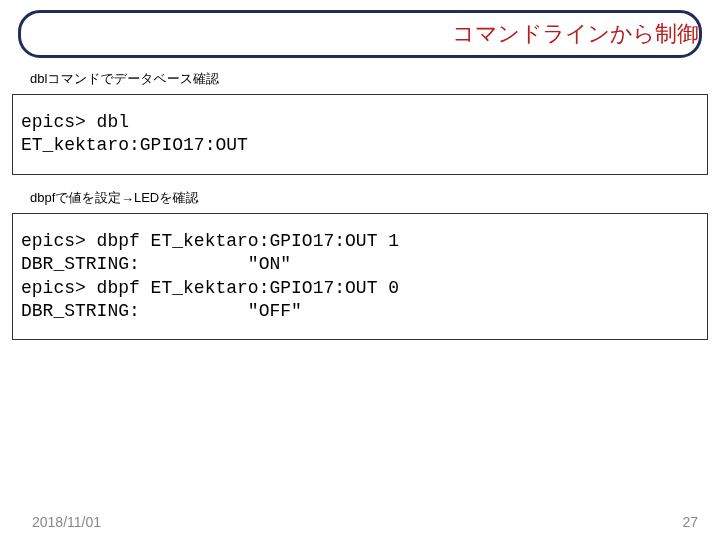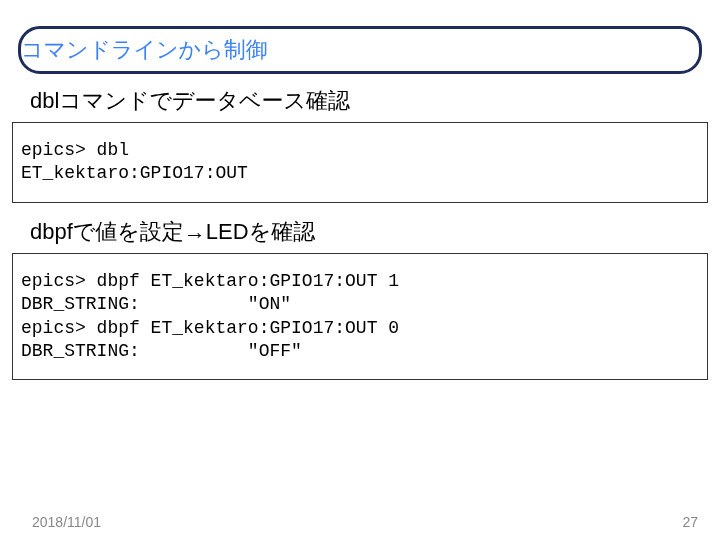--- a/index.html
+++ b/index.html
@@ -5,32 +5,32 @@
   * { box-sizing: border-box; margin: 0; padding: 0; }
   body {
     width: 720px;
     height: 540px;
     background: #ffffff;
     font-family: "Meiryo", "Hiragino Sans", "Yu Gothic", sans-serif;
     position: relative;
     overflow: hidden;
   }
   .title-bubble {
-    margin: 26px 18px 12px 18px;
+    margin: 10px 18px 12px 18px;
     border: 3px solid #1f2d5a;
     border-radius: 22px;
     padding: 6px 0;
-    text-align: left;
+    text-align: right;
     font-size: 22px;
-    color: #3b82f6;
+    color: #b91c1c;
     background: #fff;
   }
   .subhead {
     margin: 6px 0 6px 30px;
-    font-size: 22px;
+    font-size: 13px;
     color: #000;
   }
   .code-box {
     margin: 4px 12px 14px 12px;
     border: 1px solid #333;
     padding: 16px 8px;
     font-family: Liberation Mono, monospace;
     font-size: 18px;
     line-height: 1.3;
     white-space: pre;

